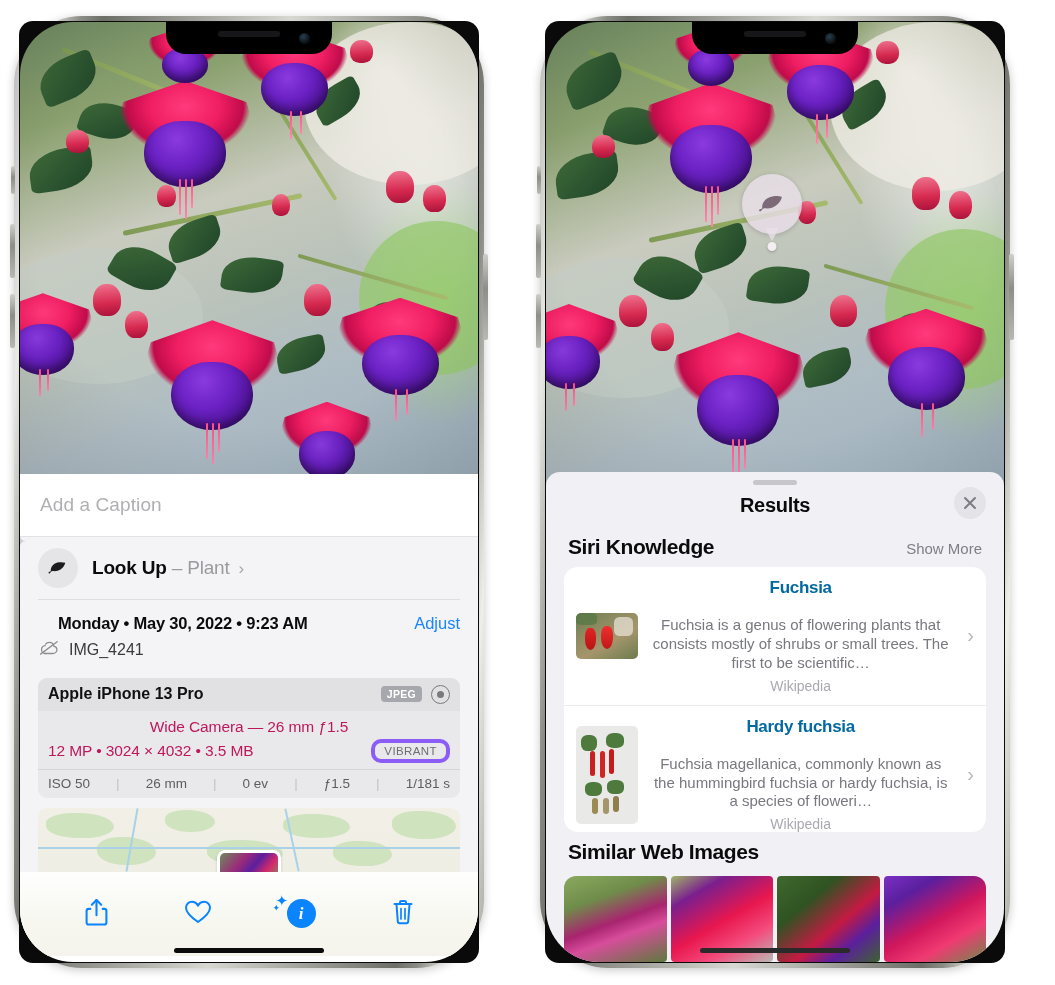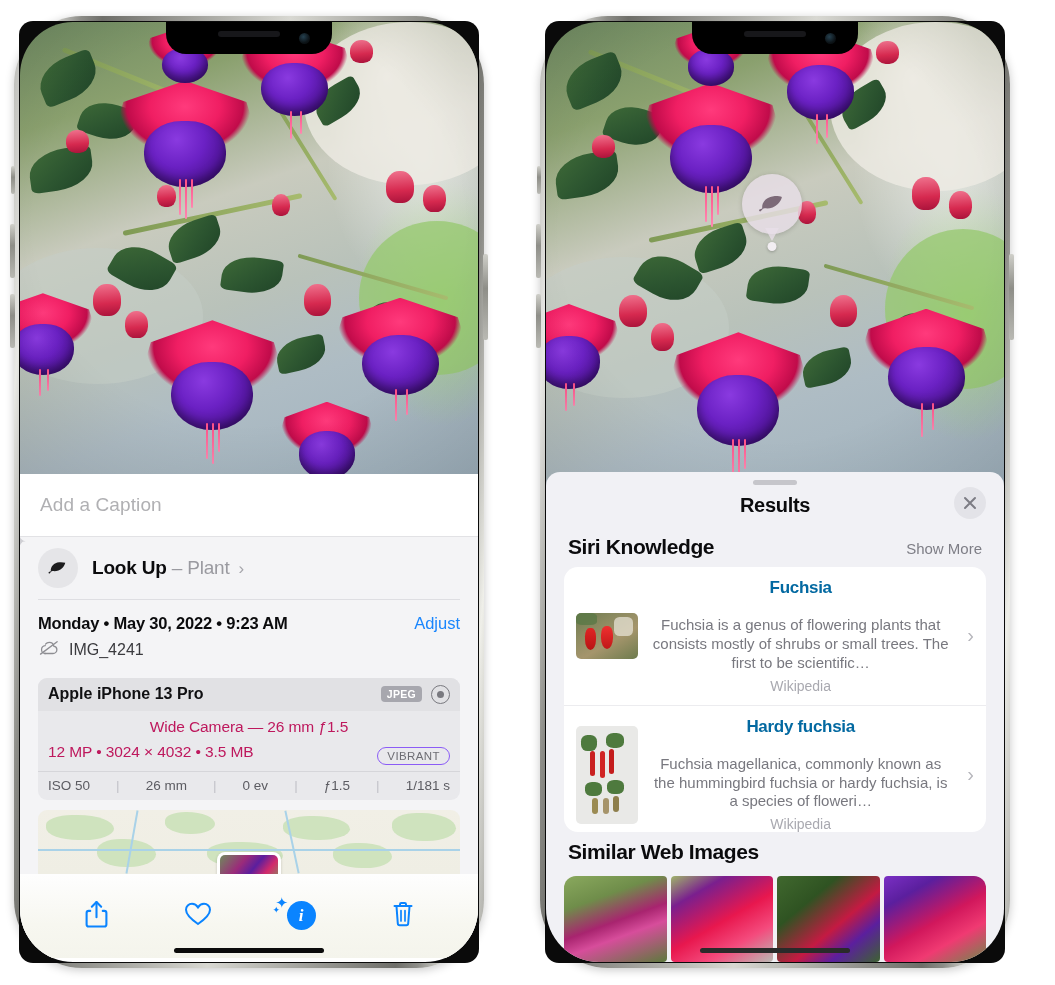--- a/index.html
+++ b/index.html
@@ -133,21 +133,21 @@
     position:relative; flex:none;
   }
   .spark { position:absolute; color:#d2d2d6; font-size:13px; }
   .spark.s1 { left:-7px; top:-5px; font-size:16px; color:#cfcfd4; }
   .lookup-text { font-size:19px; font-weight:700; color:#0b0b0d; letter-spacing:-.2px; }
   .lookup-text .sub { font-weight:400; color:#9a9aa0; }
   .chev-sm { color:#a5a5ab; font-size:17px; margin-left:4px; font-weight:500; }
   .hr-inset { height:.5px; background:#dedee2; margin-left:18px; margin-right:18px; }
 
   .meta-block { background:#f4f4f6; padding:14px 18px 10px 18px; }
-  .meta-top { display:flex; align-items:baseline; justify-content:space-between; }
+  .meta-top { display:flex; align-items:baseline; justify-content:space-between;margin-left:20px; }
   .meta-date { font-size:16.5px; font-weight:700; color:#0b0b0d; letter-spacing:-.2px; }
   .adjust { font-size:16.5px; color:#1a86fd; }
   .meta-file { display:flex; align-items:center; gap:9px; margin-top:7px; }
   .meta-name { font-size:16px; color:#3a3a3e; }
 
   .exif-card {
     margin: 8px 18px 0 18px;
     background:#e9e9ec; border-radius:9px; overflow:hidden;
   }
   .exif-head {
@@ -162,22 +162,22 @@
   }
   .raw-ring {
     width:19px; height:19px; border-radius:50%;
     border:1.6px solid #79797f; display:flex; align-items:center; justify-content:center;
   }
   .raw-ring i { width:7px; height:7px; border-radius:50%; background:#79797f; display:block; }
   .exif-body { padding: 7px 10px 6px 10px; }
   .exif-line { font-size:15.5px; color:#be185d; letter-spacing:-.1px; }
   .exif-line2 { display:flex; align-items:center; justify-content:space-between; margin-top:3px; }
   .vibrant {
-    font-size:11.5px; color:#6d6d73; border:1px solid #8b5cf6;
-    border-radius:10px; padding:2px 9px; letter-spacing:.4px;margin-top:8px;
+    font-size:11.5px; color:#6d6d73; border:4px solid #8b5cf6;
+    border-radius:10px; padding:2px 9px; letter-spacing:.4px;
   }
   .exif-foot {
     display:flex; align-items:center; justify-content:space-between;
     padding: 6px 10px 7px 10px;
     border-top:.5px solid #d6d6da;
     font-size:13.5px; color:#5c5c62;
   }
   .exif-foot .bar { color:#c2c2c8; }
 
   .map-strip {

